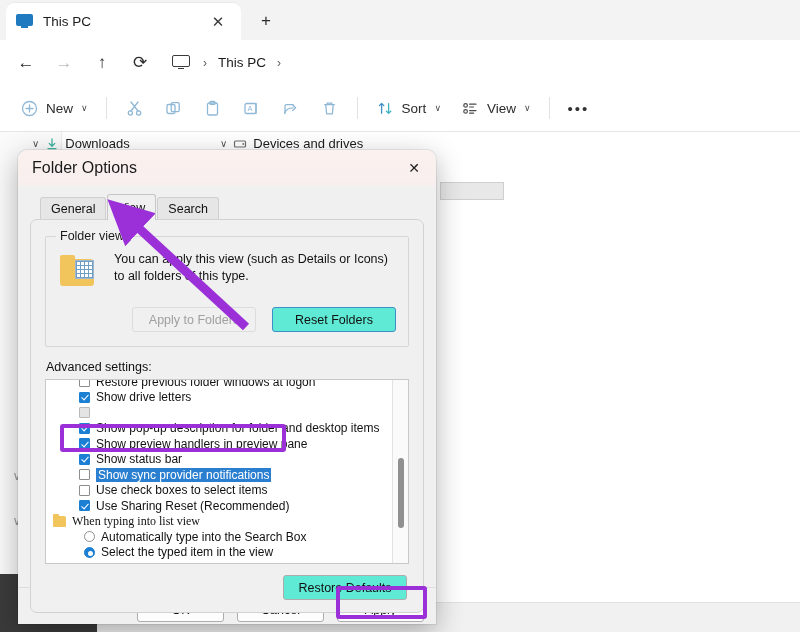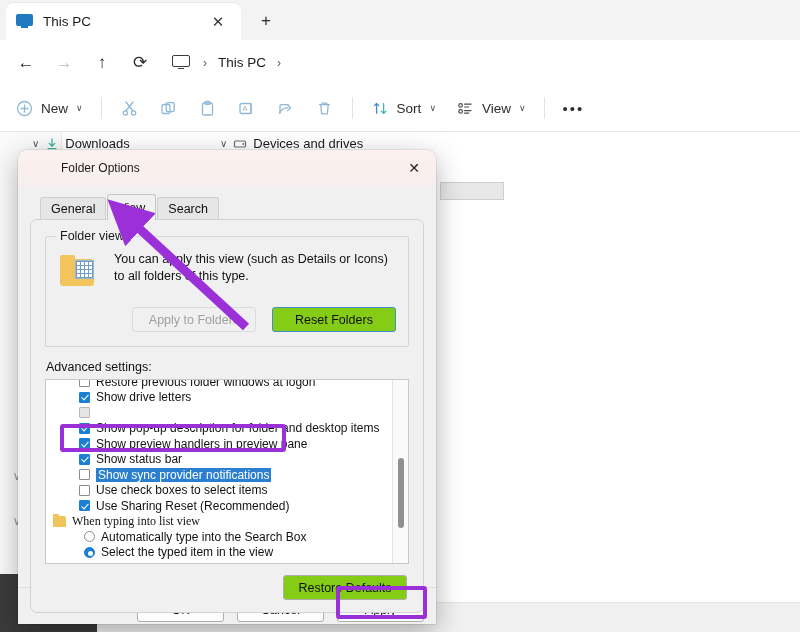--- a/index.html
+++ b/index.html
@@ -65,21 +65,21 @@
   }
   .crumb-mon em:after{
     content:""; position:absolute; left:5px; top:12px; width:6px; height:1.6px; background:#3c3c3c;
   }
   .crumb-sep { color:#5c5c5c; padding:0 9px; font-size:12px; }
   .crumb-txt { padding:0 2px; }
 
   .toolbar {
     position:absolute; left:0; top:85px; width:800px; height:47px;
     background:#ffffff; border-bottom:1px solid #e6e6e6;
-    display:flex; align-items:center; padding-left:5px; gap:0;
+    display:flex; align-items:center; padding-left:10px; gap:0;
   }
   .tb-item {
     height:32px; display:flex; align-items:center; gap:7px;
     padding:0 10px; border-radius:5px; color:#2b2b2b; font-size:13.5px;
   }
   .tb-icon { width:19px; height:19px; display:flex; align-items:center; justify-content:center; color:#8fb8d6; }
   .tb-icon svg { display:block; }
   .tb-sep { width:1px; height:22px; background:#e2e2e2; margin:0 8px; }
   .caret { font-size:9px; color:#4a4a4a; margin-left:1px; }
 
@@ -116,21 +116,21 @@
     background:#f0f0f0;
     border-radius:9px 9px 0 0;
     box-shadow:0 8px 28px rgba(0,0,0,.30), 0 0 0 1px rgba(0,0,0,.07);
     overflow:hidden;
   }
   .dlg-title {
     height:36px; background:linear-gradient(180deg,#fbf1ee 0%, #f7efee 100%);
     display:flex; align-items:center; padding-left:14px;
     border-radius:9px 9px 0 0;
   }
-  .dlg-title-txt { font-size:12px; color:#1a1a1a; flex:1;margin-left:29px; }
+  .dlg-title-txt { font-size:16px; color:#1a1a1a; flex:1; }
   .dlg-close {
     width:44px; height:36px; display:flex; align-items:center; justify-content:center;
     color:#222; font-size:14px;
   }
   .dlg-body { position:relative; height:438px; background:#f0f0f0; padding:0 10px; }
 
   .tabs { display:flex; align-items:flex-end; height:26px; margin:7px 0 0 12px; position:relative; z-index:3; }
   .tab-btn {
     height:22px; padding:0 10px; font-size:12.5px; color:#111;
     background:#e6e6e6; border:1px solid #cfcfcf; border-bottom:none;
@@ -168,21 +168,21 @@
     background:#fff; border:1.5px solid #9fb8cf;
     background-image:
       linear-gradient(to right, #6f9ec4 1.5px, transparent 1.5px),
       linear-gradient(to bottom, #6f9ec4 1.5px, transparent 1.5px);
     background-size:4px 4px;
   }
   .fv-text { font-size:12.5px; color:#111; line-height:1.35; }
   .fv-btns { display:flex; gap:16px; margin-top:14px; justify-content:flex-end; }
   .winbtn {
     min-width:124px; height:25px; padding:0 8px;
-    font-size:12.5px; color:#111; background:#84cc16;
+    font-size:12.5px; color:#111; background:#5eead4;
     border:1px solid #adadad; border-radius:3px;
     display:flex; align-items:center; justify-content:center;
   }
   .winbtn.disabled { color:#a0a0a0; background:#f0f0f0; border-color:#dcdcdc; }
   .winbtn.accent { border:1.6px solid #3d8ec9; }
 
   .adv-label { font-size:12.5px; color:#111; margin:13px 0 5px 3px; }
 
   .listbox {
     position:relative; height:185px; background:#fff;

